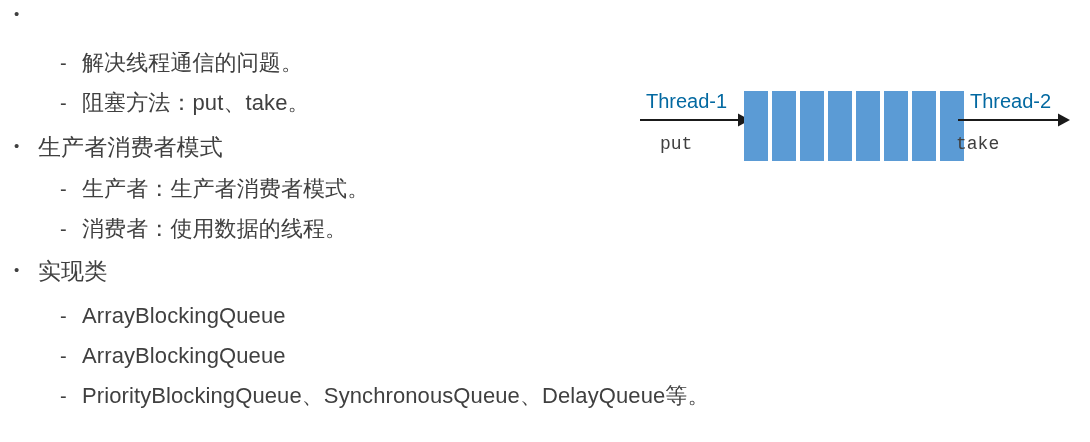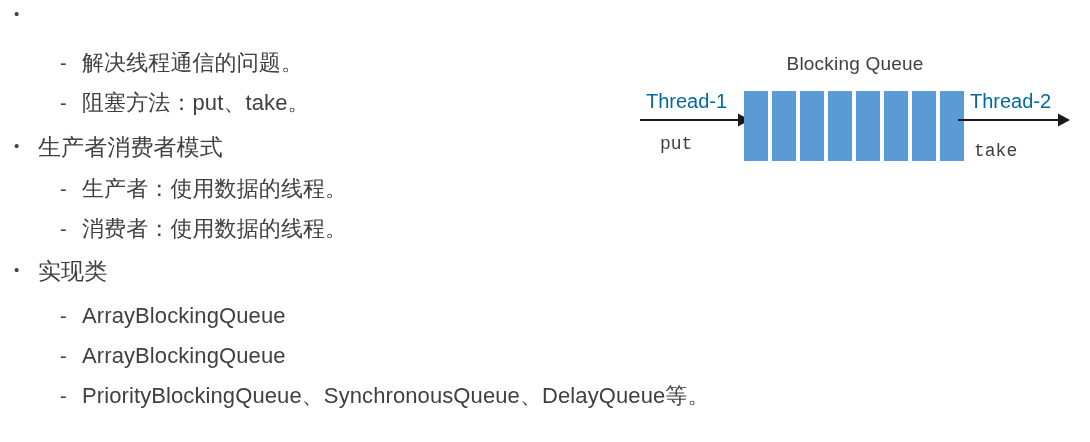--- a/index.html
+++ b/index.html
@@ -126,21 +126,21 @@
   #thread-2-label { left: 350px; top: 50px; }
 
   .op-label {
     position: absolute;
     font-family: "Liberation Mono", "DejaVu Sans Mono", monospace;
     font-size: 18px;
     color: #3f3f3f;
     white-space: nowrap;
   }
   #put-label  { left: 40px;  top: 94px; }
-  #take-label { left: 354px; top: 94px; margin-top: 7px; }
+  #take-label { left: 336px; top: 94px; }
 
   
   .arrow-svg {
     position: absolute;
     top: 70px;
     height: 20px;
     overflow: visible;
   }
   #arrow-in  { left: 20px;  width: 110px; }
   #arrow-out { left: 338px; width: 112px; }
@@ -163,21 +163,21 @@
       <span class="marker">-</span>
       <span class="text">阻塞方法：put、take。</span>
     </div>
 
     <div class="bullet-l1" style="top:136px;">
       <span class="marker">•</span>
       <span class="text">生产者消费者模式</span>
     </div>
     <div class="bullet-l2" style="top:178px;">
       <span class="marker">-</span>
-      <span class="text">生产者：使用数据的线程。</span>
+      <span class="text">生产者：生产者消费者模式。</span>
     </div>
     <div class="bullet-l2" style="top:218px;">
       <span class="marker">-</span>
       <span class="text">消费者：使用数据的线程。</span>
     </div>
 
     <div class="bullet-l1" style="top:260px;">
       <span class="marker">•</span>
       <span class="text">实现类</span>
     </div>
@@ -191,21 +191,20 @@
     </div>
     <div class="bullet-l2" style="top:385px;">
       <span class="marker">-</span>
       <span class="text">PriorityBlockingQueue、SynchronousQueue、DelayQueue等。</span>
     </div>
 
   </div>
 
   <div id="diagram">
 
-    <div id="diagram-title">Blocking Queue</div>
 
     <div id="thread-1-label" class="thread-label">Thread-1</div>
     <div id="put-label" class="op-label">put</div>
 
     <svg id="arrow-in" class="arrow-svg" viewBox="0 0 110 20" preserveAspectRatio="none">
       <line x1="0" y1="10" x2="98" y2="10" stroke="#1a1a1a" stroke-width="1.8"></line>
       <polygon points="98,3.5 110,10 98,16.5" fill="#1a1a1a"></polygon>
     </svg>
 
     <div id="queue-cells">

